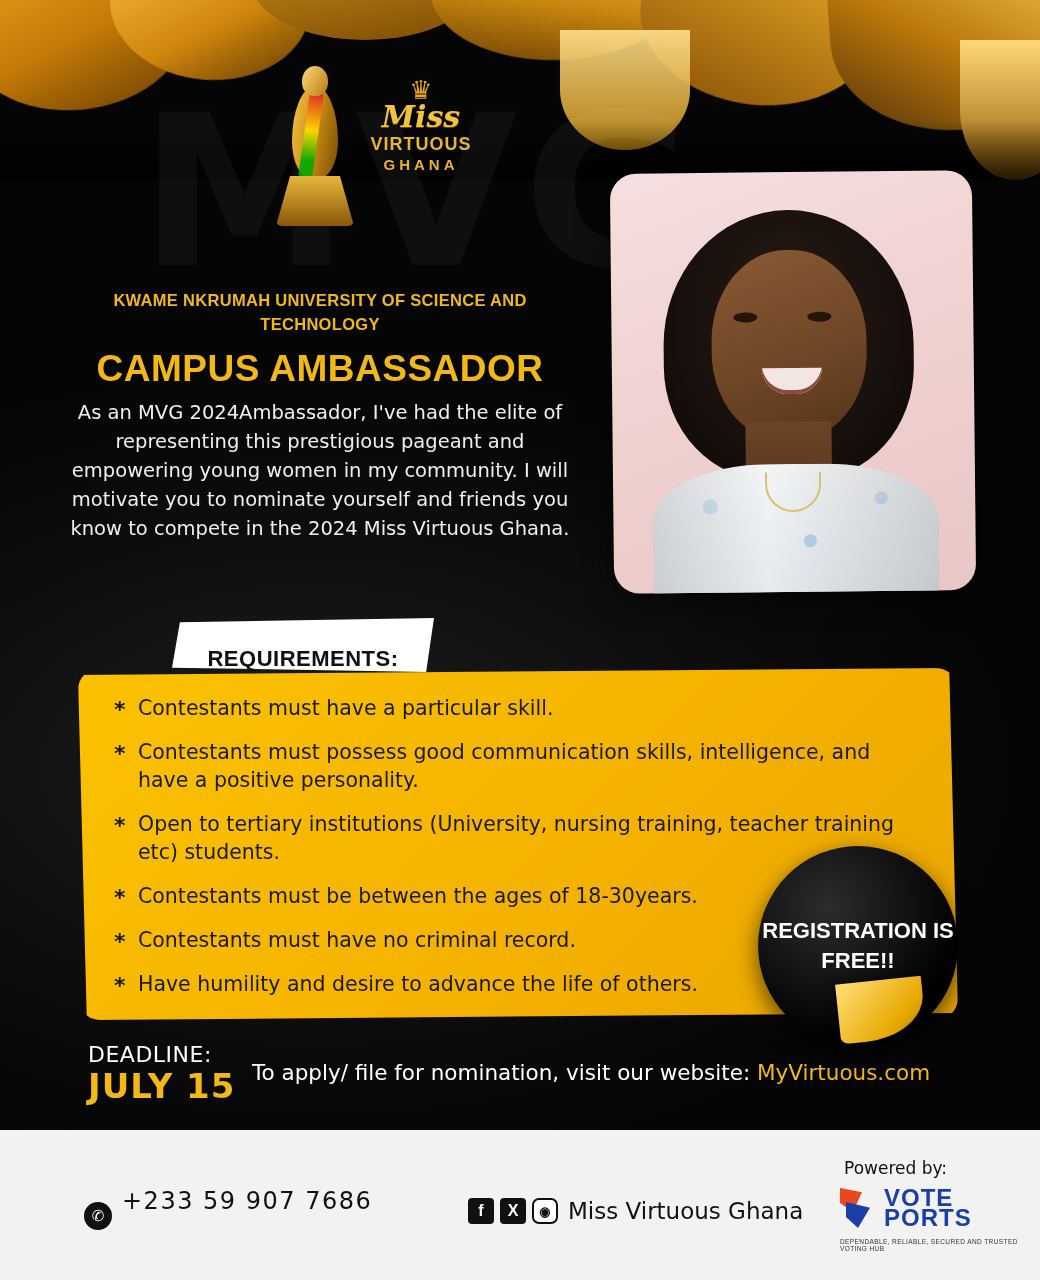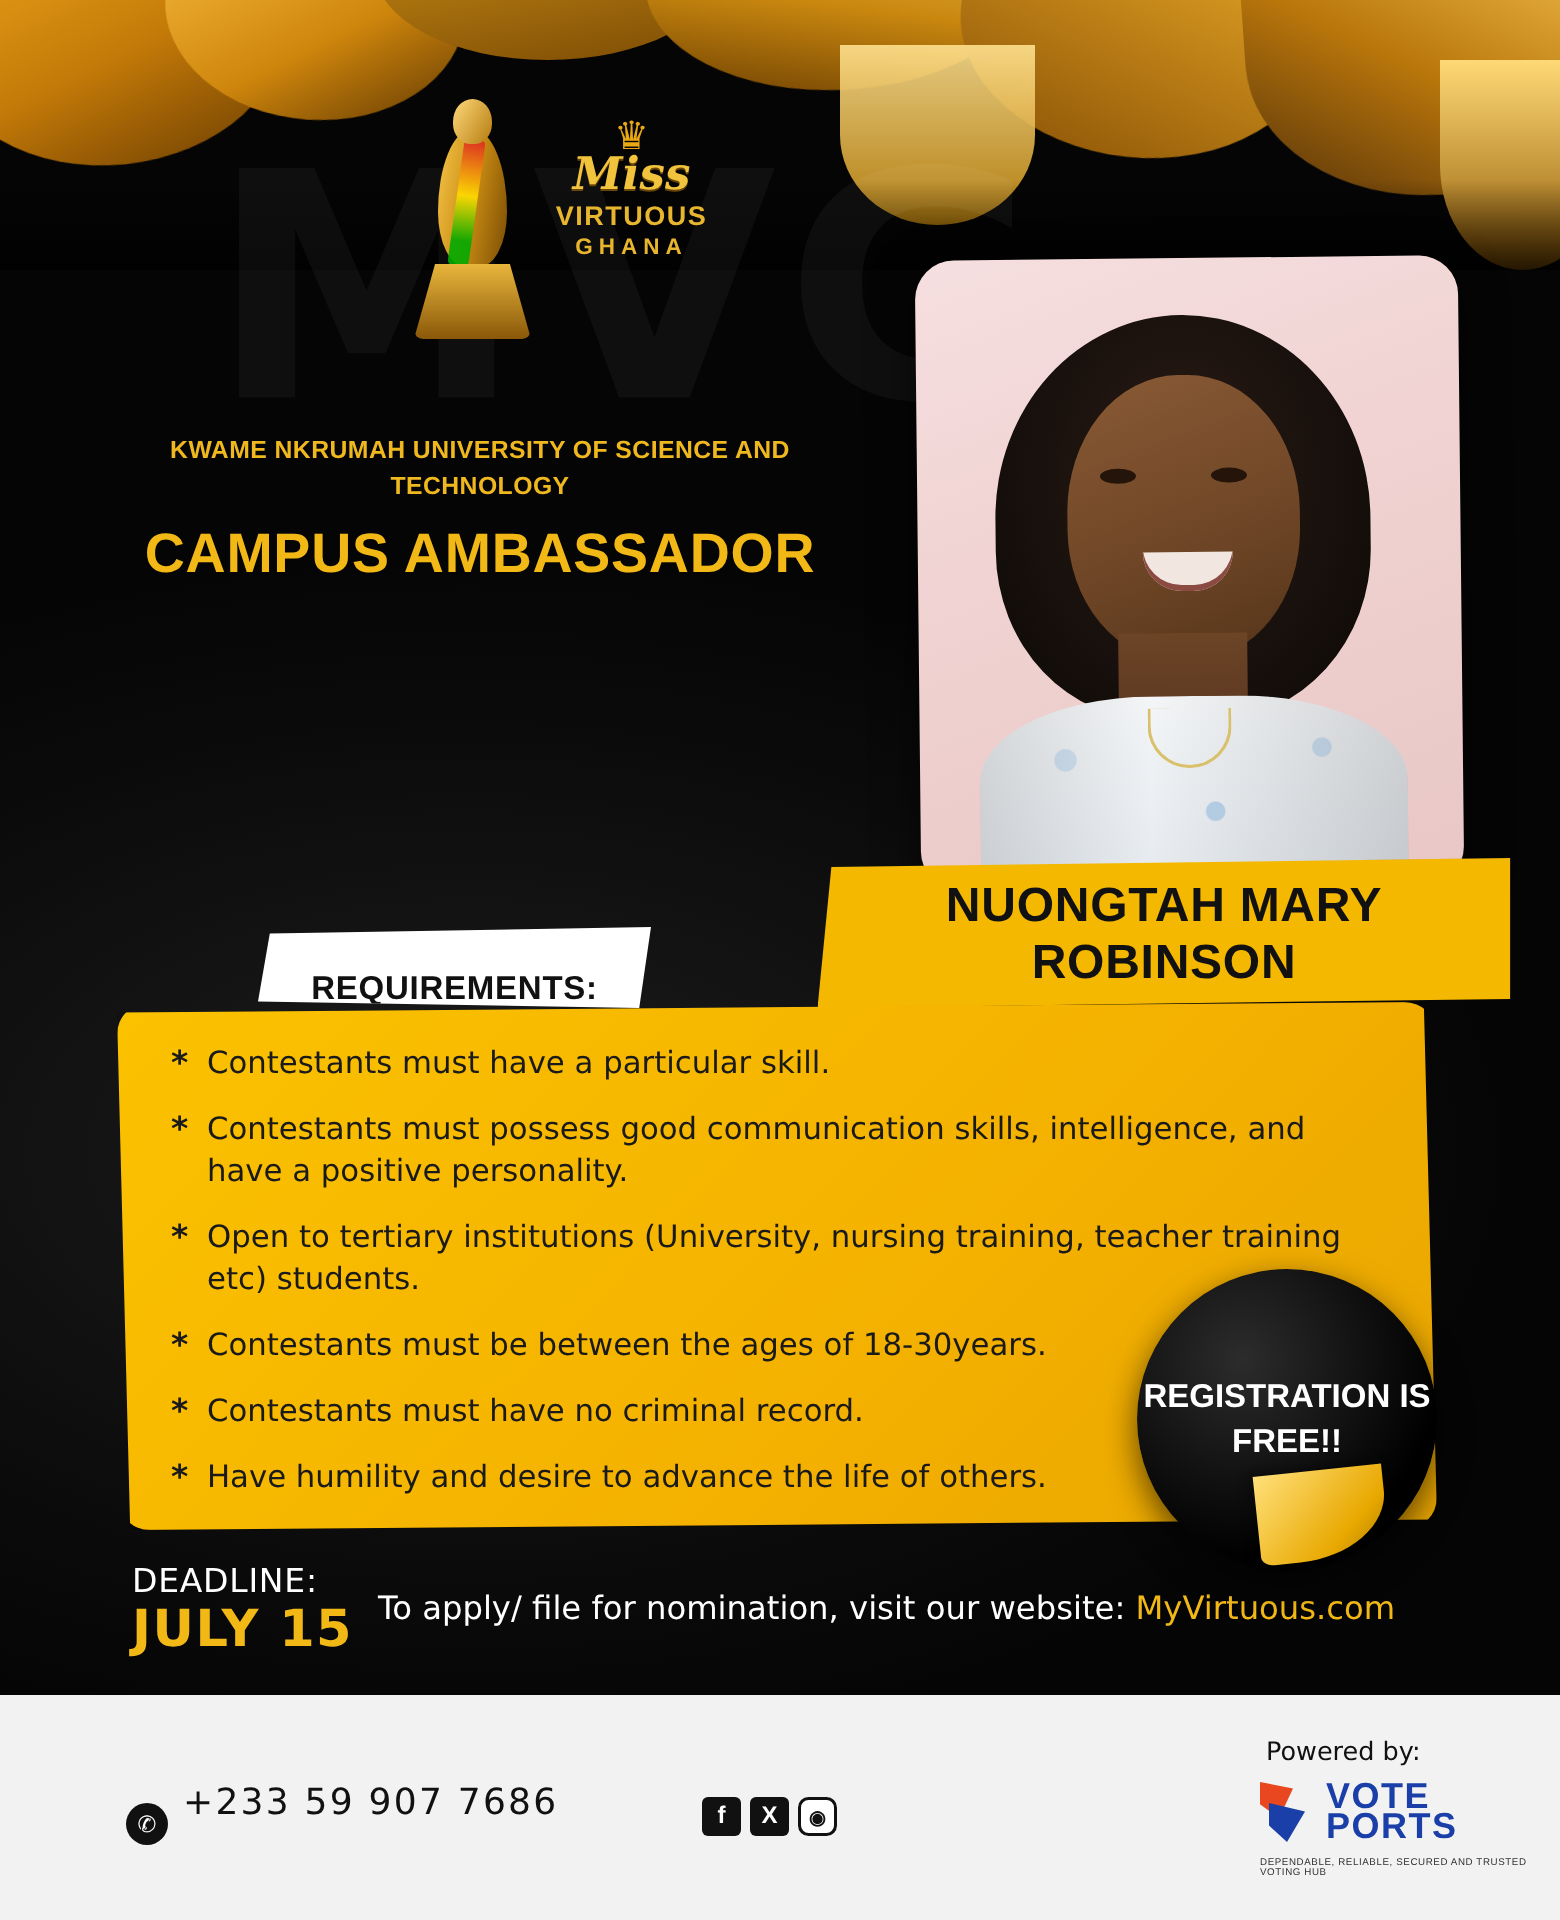--- a/index.html
+++ b/index.html
@@ -318,36 +318,34 @@
     <div class="logo-text">
       <div class="crown">♛</div>
       <div class="miss">Miss</div>
       <div class="virtuous">VIRTUOUS</div>
       <div class="ghana">GHANA</div>
     </div>
   </div>
 
   <div class="uni">KWAME NKRUMAH UNIVERSITY OF SCIENCE AND TECHNOLOGY</div>
   <div class="campus">CAMPUS AMBASSADOR</div>
+  <div class="blurb">As an MVG 2024Ambassador, I've had the elite of representing this prestigious pageant and empowering young women in my community. I will motivate you to nominate yourself and friends you know to compete in the 2024 Miss Virtuous Ghana.</div>
 
   <div class="portrait">
     <div class="p-hair"></div>
     <div class="p-face"></div>
     <div class="p-eye l"></div>
     <div class="p-eye r"></div>
     <div class="p-smile"></div>
     <div class="p-neck"></div>
     <div class="p-body"></div>
     <div class="p-shoulder-shadow"></div>
     <div class="p-necklace"></div>
   </div>
 
-  <div class="name-banner">
-    <span>NUONGTAH MARY ROBINSON</span>
-  </div>
 
   <div class="req-tab">
     <span>REQUIREMENTS:</span>
   </div>
   <div class="req-card"></div>
   <ul class="req-list">
     <li>Contestants must have a particular skill.</li>
     <li>Contestants must possess good communication skills, intelligence, and have a positive personality.</li>
     <li>Open to tertiary institutions (University, nursing training, teacher training etc) students.</li>
     <li>Contestants must be between the ages of 18-30years.</li>
@@ -368,20 +366,21 @@
 
   <div class="footer"></div>
   <div class="phone-icon">✆</div>
   <div class="phones">
     <div>+233 59 907 7686</div>
   </div>
   <div class="socials">
     <div class="sq">f</div>
     <div class="sq">X</div>
     <div class="sq ig">◉</div>
+    <div class="handle">Miss Virtuous Ghana</div>
   </div>
   <div class="powered">Powered by:</div>
   <div class="vp">
     <div class="vp-mark">
         <div class="a"></div>
         <div class="b"></div>
       </div>
     <div class="vp-text">
       <div class="v">VOTE</div>
       <div class="p">PORTS</div>

